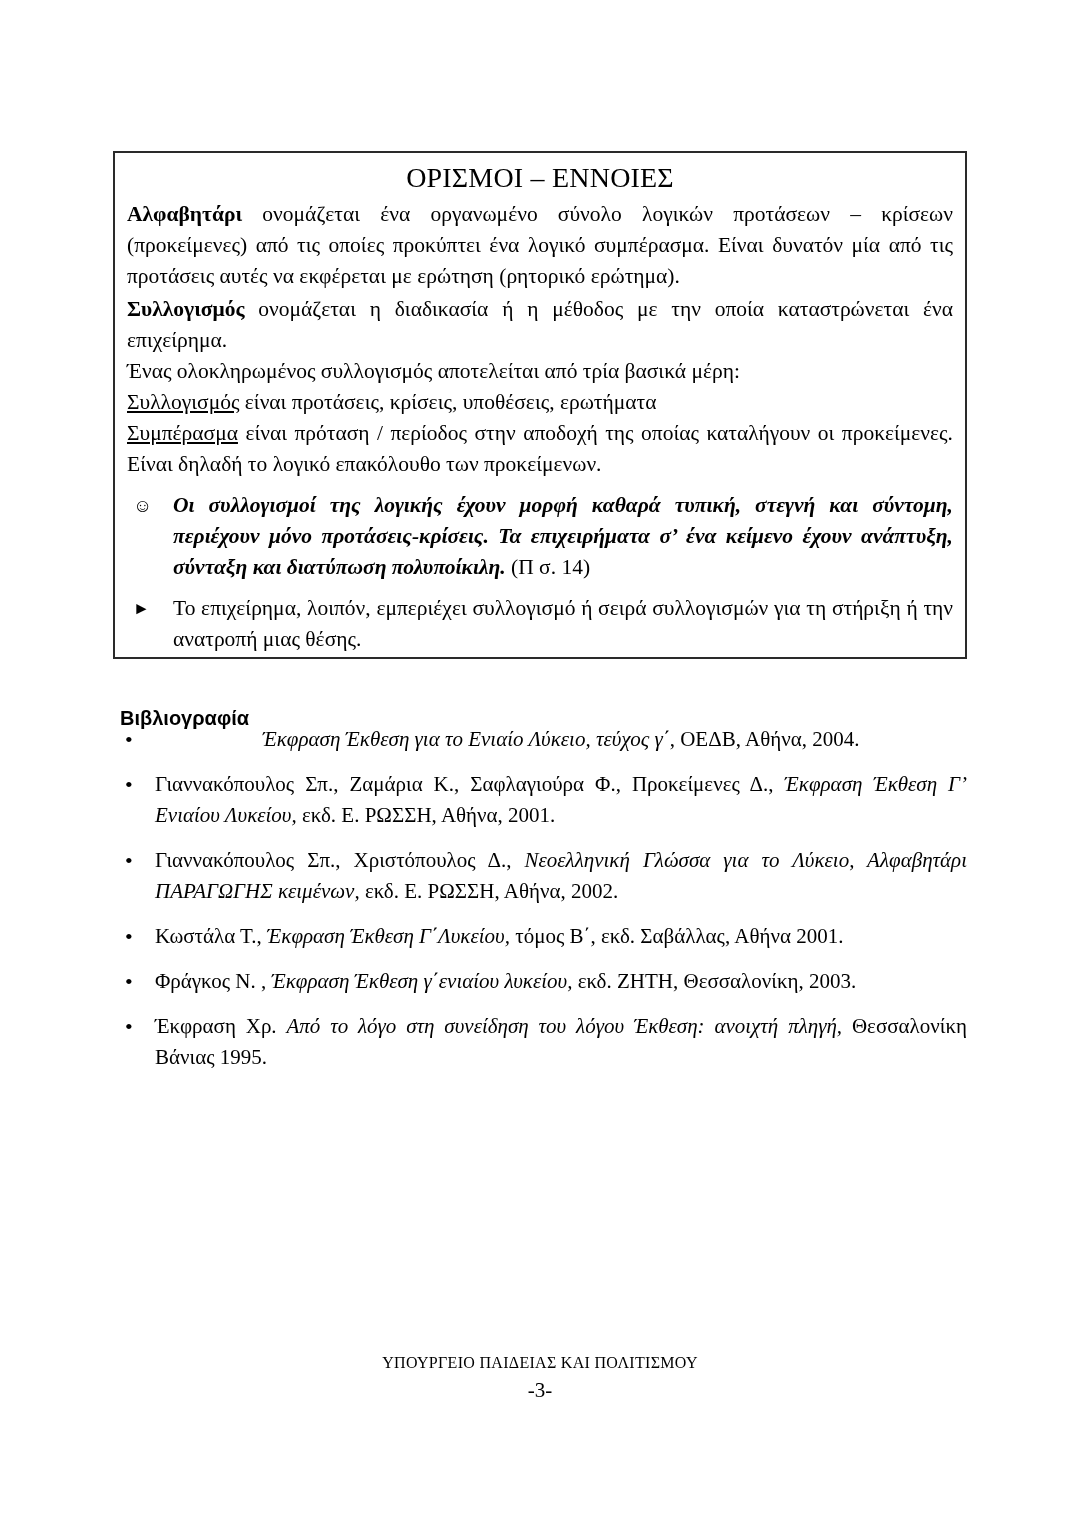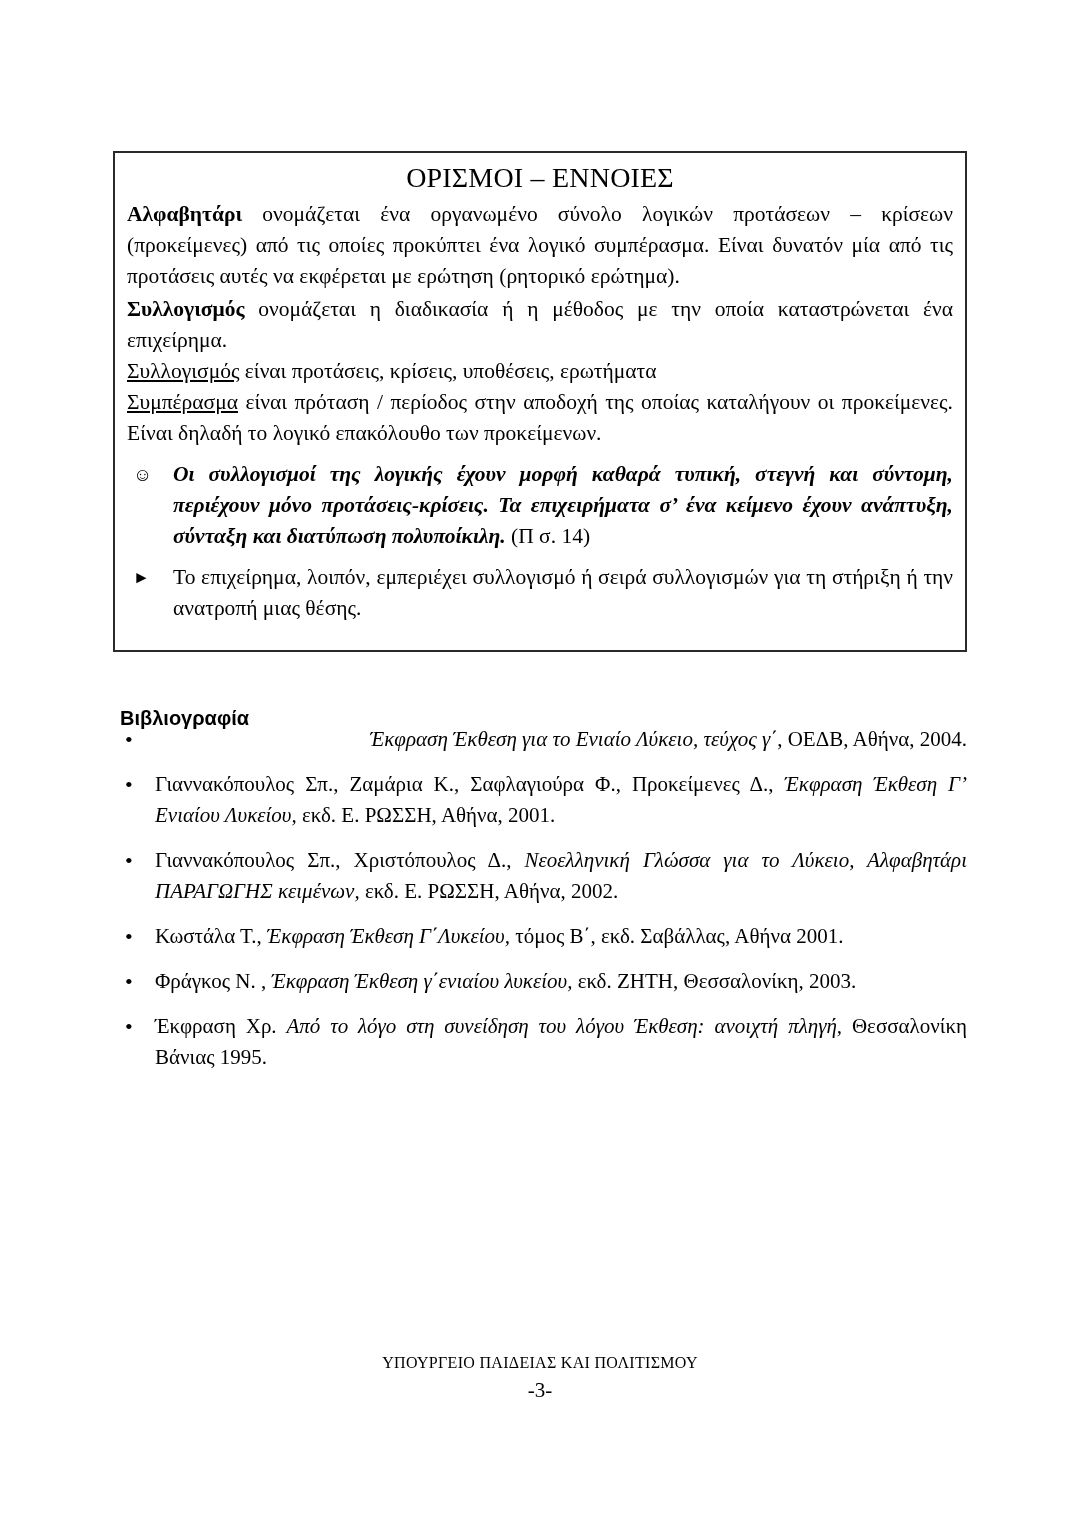--- a/index.html
+++ b/index.html
@@ -25,21 +25,21 @@
   }
 
   
   .def-box {
     position: absolute;
     left: 113px;
     top: 151px;
     width: 854px;
     border: 2px solid #2a2a2a;
     box-sizing: border-box;
-    padding: 6px 12px 26px 12px;
+    padding: 6px 12px 2px 12px;
   }
 
   .def-title {
     text-align: center;
     font-size: 28px;
     line-height: 34px;
     letter-spacing: 0.2px;
     margin: 2px 0 4px 0;
     font-weight: 400;
   }
@@ -117,21 +117,21 @@
     text-align: left;
     padding-left: 12px;
     box-sizing: border-box;
   }
   .biblio-text {
     flex: 1 1 auto;
     font-size: 21px;
     line-height: 31px;
     text-align: justify;
   }
-  .biblio-text.nojust { text-align: right; }
+  .biblio-text.nojust { text-align: center; }
   .it { font-style: italic; }
 
   
   .footer {
     position: absolute;
     left: 0;
     top: 1352px;
     width: 1080px;
     text-align: center;
   }
@@ -156,20 +156,21 @@
     <h1 class="def-title">ΟΡΙΣΜΟΙ – ΕΝΝΟΙΕΣ</h1>
 
     <p class="def-p">
       <span class="lead">Αλφαβητάρι</span><span> ονομάζεται ένα οργανωμένο σύνολο λογικών προτάσεων – κρίσεων (προκείμενες) από τις οποίες προκύπτει ένα λογικό συμπέρασμα. Είναι δυνατόν μία από τις προτάσεις αυτές να εκφέρεται με ερώτηση (ρητορικό ερώτημα).</span>
     </p>
 
     <p class="def-p tight">
       <span class="lead">Συλλογισμός</span><span> ονομάζεται η διαδικασία ή η μέθοδος με την οποία καταστρώνεται ένα επιχείρημα.</span>
     </p>
 
+    <p class="def-p tight">Ένας ολοκληρωμένος συλλογισμός αποτελείται από τρία βασικά μέρη:</p>
 
 
     <p class="def-p tight">
       <span class="und">Συλλογισμός</span><span> είναι προτάσεις, κρίσεις, υποθέσεις, ερωτήματα</span>
     </p>
 
     <p class="def-p">
       <span class="und">Συμπέρασμα</span><span> είναι πρόταση / περίοδος στην αποδοχή της οποίας καταλήγουν οι προκείμενες. Είναι δηλαδή το λογικό επακόλουθο των προκείμενων.</span>
     </p>
 

